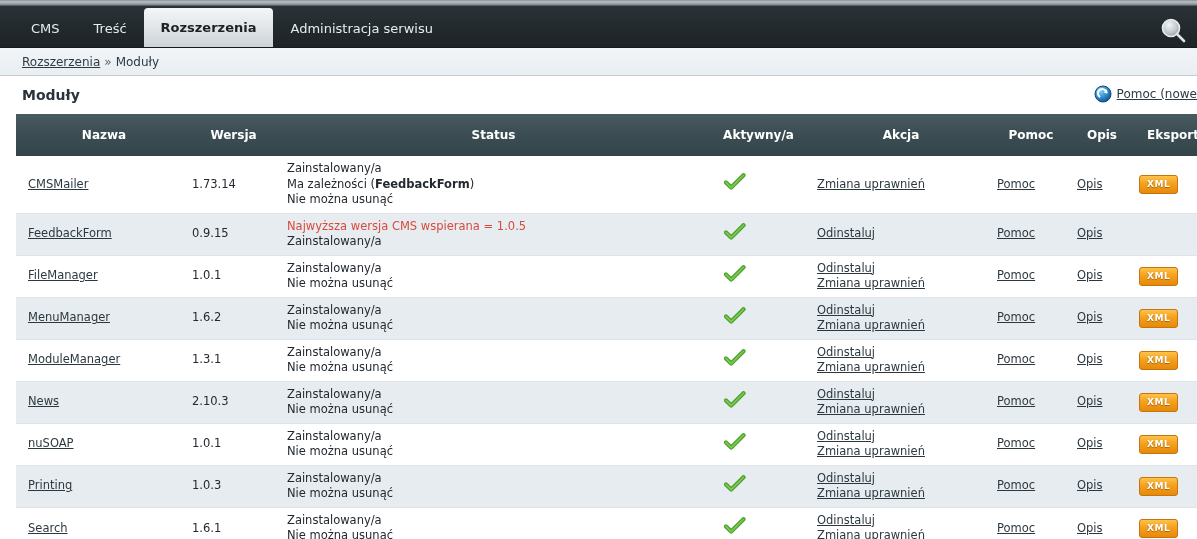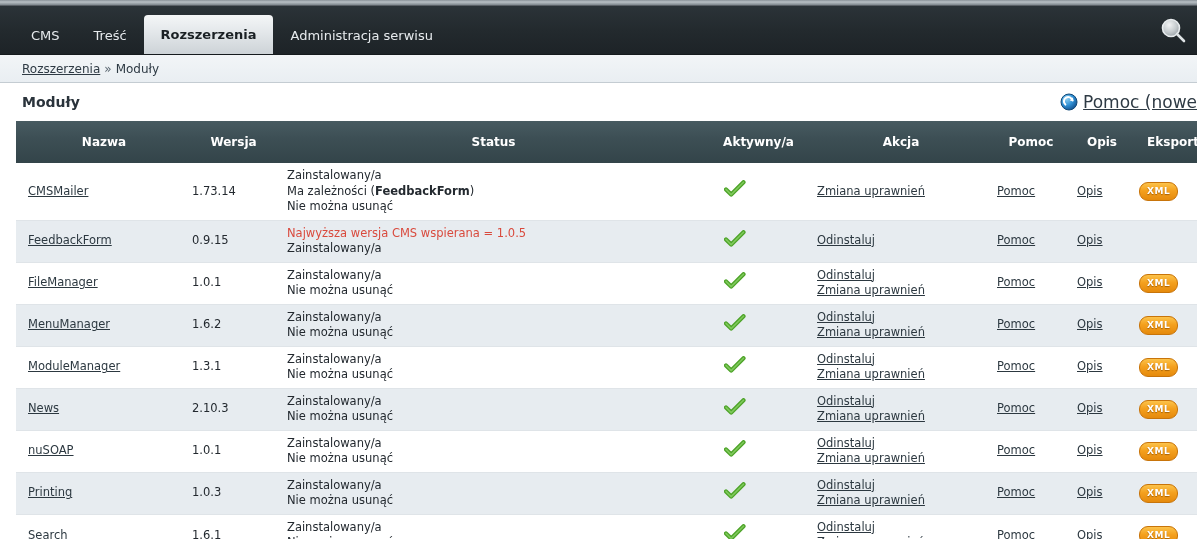--- a/index.html
+++ b/index.html
@@ -14,21 +14,21 @@
   
   .top-strip {
     height: 6px;
     background: linear-gradient(to bottom, #8a9298 0%, #b9c0c5 40%, #7d868c 100%);
     border-bottom: 1px solid #5a6066;
   }
 
   
   .navbar {
     position: relative;
-    height: 49px;
+    height: 42px;
     background: linear-gradient(to bottom, #2b3338 0%, #232a2e 50%, #1d2327 100%);
     display: flex;
     align-items: flex-end;
     padding-left: 14px;
     border-bottom: 1px solid #151a1d;
   }
   .nav-tab {
     position: relative;
     height: 37px;
     line-height: 37px;
@@ -92,21 +92,21 @@
     font-weight: bold;
     color: #2a333b;
     padding-left: 6px;
   }
   .help-corner {
     position: absolute;
     right: -16px;
     top: 9px;
     display: flex;
     align-items: center;
-    font-size: 17px;
+    font-size: 12px;
     color: #2e3a44;
     white-space: nowrap;
     text-align: center;
   }
   .help-corner a { color: #2e3a44; text-decoration: underline; cursor: pointer; }
   .help-icon {
     width: 18px; height: 18px;
     margin-right: 5px;
     flex: none;
   }
@@ -169,21 +169,21 @@
     cursor: pointer;
   }
 
   .xml-badge {
     display: inline-block;
     font-size: 9px;
     font-weight: bold;
     color: #ffffff;
     letter-spacing: 0.5px;
     padding: 2px 7px 3px 7px;
-    border-radius: 9px;
+    border-radius: 3px;
     background: linear-gradient(to bottom, #fcc34a 0%, #f4a01e 45%, #e58a0c 100%);
     border: 1px solid #c8740a;
     text-shadow: 0 1px 1px rgba(140,80,0,.75);
     cursor: pointer;
   }
 
   
   col.c-nazwa   { width: 170px; }
   col.c-wersja  { width: 95px; }
   col.c-status  { width: 425px; }

